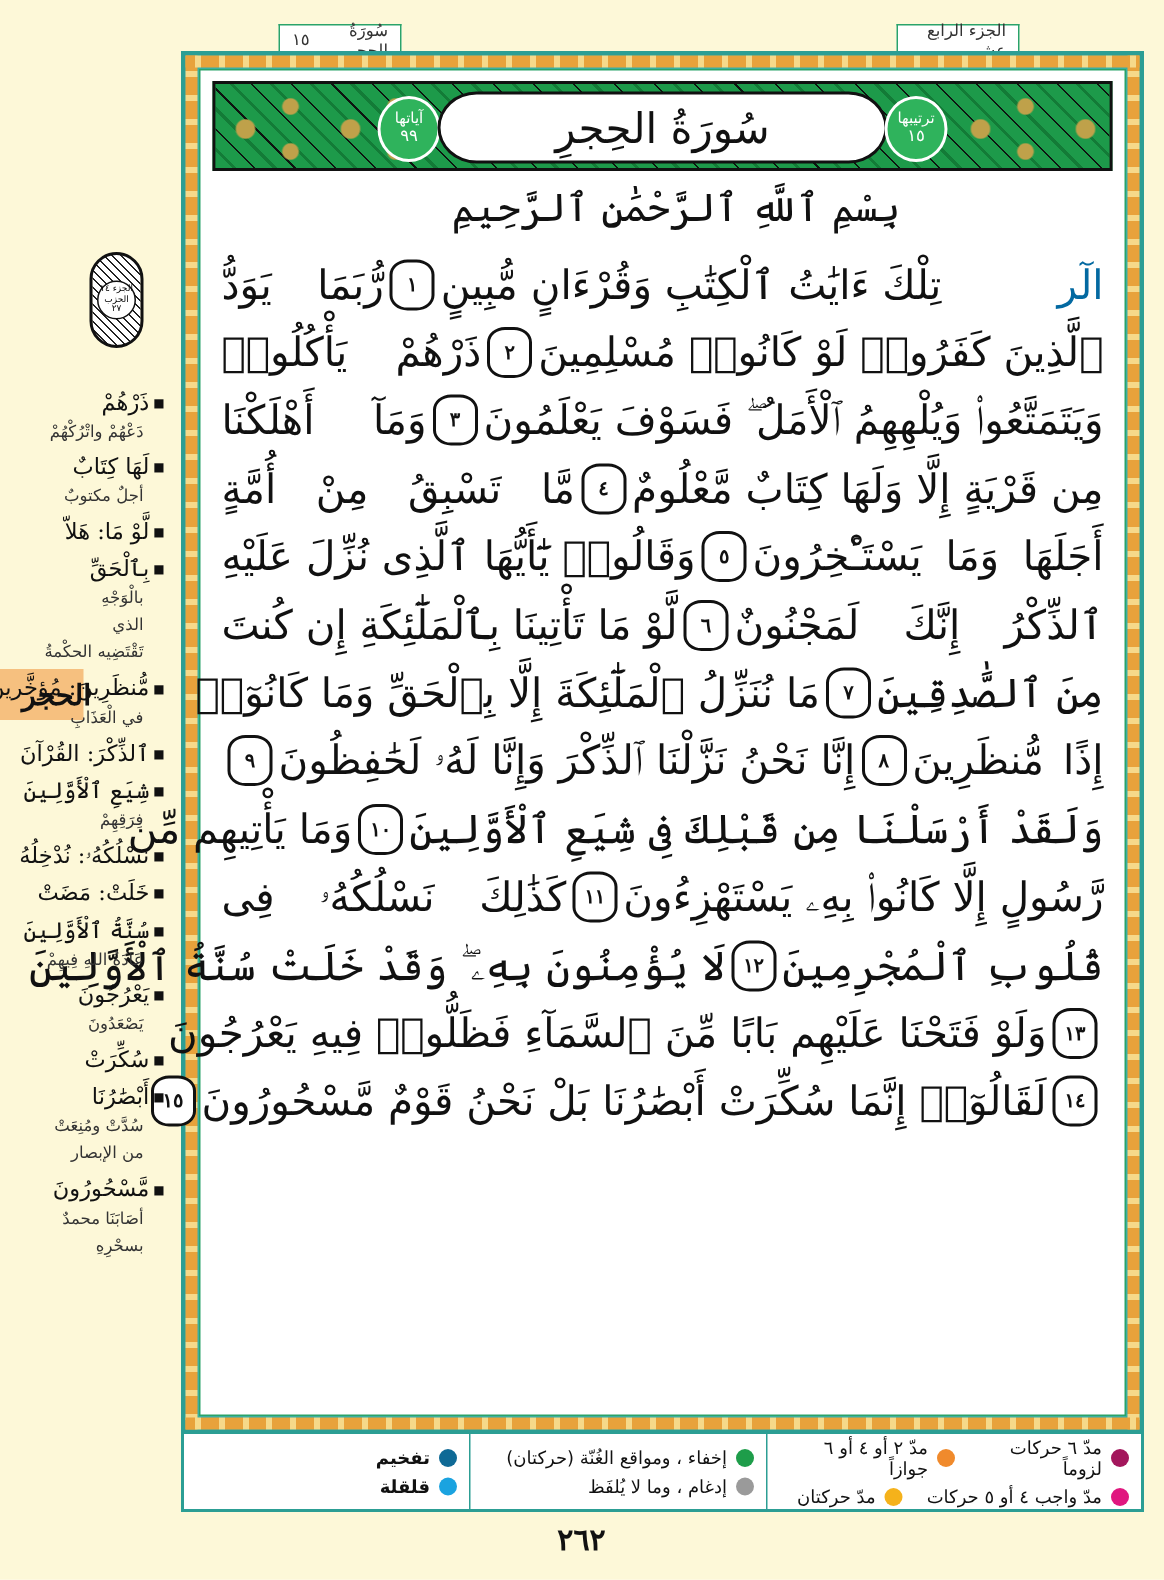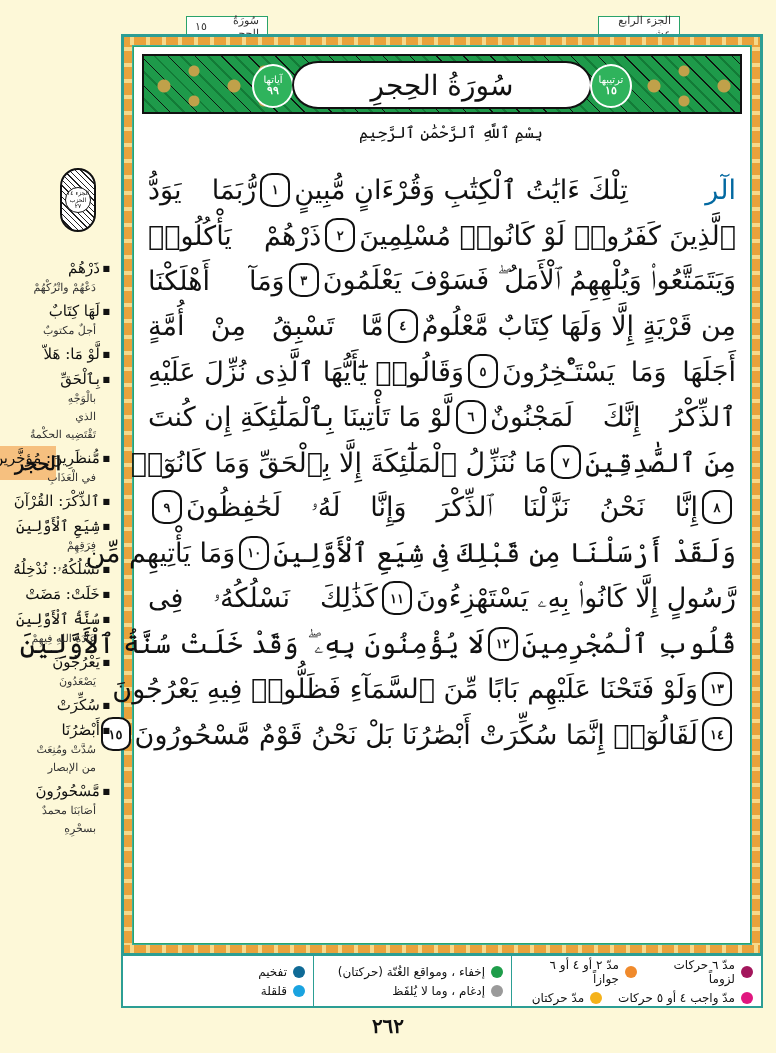--- a/index.html
+++ b/index.html
@@ -61,28 +61,28 @@
     display: flex; align-items: center; justify-content: center;
     font-family: "DejaVu Serif", serif; font-size: 28px; color: #111;
   }
   .medallion {
     position: absolute; top: 8px; width: 42px; height: 44px;
     background: #2fb35c; border: 2px solid #fff; border-radius: 50%;
     color: #fff; font-family: "DejaVu Serif", serif;
     display: flex; flex-direction: column; align-items: center; justify-content: center;
     line-height: 1.1; font-size: 10px;
   }
-  .medallion .num { font-size: 11px; font-weight: bold; }
+  .medallion .num { font-size: 11px; font-weight: normal; }
   .medallion-verses { left: 108px; }
   .medallion-order { right: 108px; }
 
   
   .basmala {
     position: absolute; left: 0; right: 0; top: 76px; height: 40px;
-    text-align: center; font-family: "DejaVu Serif", serif; font-size: 16px; color: #111; margin-left: 18px;
+    text-align: center; font-family: "DejaVu Serif", serif; font-size: 26px; color: #111; margin-left: 18px;
   }
   .verses {
     position: absolute; left: 14px; right: 14px; top: 120px;
   }
   .line {
     height: 45.4px; display: flex; align-items: center; justify-content: space-between;
     font-family: "DejaVu Serif", serif; font-size: 27px; color: #111; white-space: nowrap;
     direction: rtl;
   }
   .line span.txt { flex: 1; text-align: justify; text-align-last: justify; }
@@ -95,21 +95,21 @@
   }
 
   
   .legend {
     position: absolute; left: 121px; top: 956px; width: 642px; height: 52px;
     background: #fff; border: 2px solid #2c9e94; border-top: none;
     display: flex; direction: rtl;
     font-family: "DejaVu Sans", sans-serif; font-size: 12px; color: #111;
   }
   .legend-col { display: flex; flex-direction: column; justify-content: center; gap: 5px; padding: 0 8px; border-left: 1px solid #2c9e94; }
-  .legend-col:last-child { border-left: none; }
+  .legend-col:last-child { border-left: none; font-weight: bold; }
   .legend-col.c1 { width: 250px; }
   .legend-col.c2 { width: 198px; text-align: right; }
   .legend-col.c3 { flex: 1; }
   .legend-row { display: flex; align-items: center; gap: 6px; }
   .dot { width: 12px; height: 12px; border-radius: 50%; flex-shrink: 0; }
 
   .page-number {
     position: absolute; left: 0; width: 776px; top: 1014px; text-align: center;
     font-family: "DejaVu Serif", serif; font-size: 20px; font-weight: bold; color: #111; direction: rtl;
   }
@@ -206,20 +206,21 @@
           <span class="txt">ٱلذِّكْرُ إِنَّكَ لَمَجْنُونٌ </span>
           <span class="ayah-mark">٦</span>
           <span class="txt"> لَّوْ مَا تَأْتِينَا بِٱلْمَلَٰٓئِكَةِ إِن كُنتَ</span>
         </div>
         <div class="line">
           <span class="txt">مِنَ ٱلصَّٰدِقِينَ </span>
           <span class="ayah-mark">٧</span>
           <span class="txt"> مَا نُنَزِّلُ ٱلْمَلَٰٓئِكَةَ إِلَّا بِٱلْحَقِّ وَمَا كَانُوٓا۟</span>
         </div>
         <div class="line">
+          <span class="txt">إِذًا مُّنظَرِينَ </span>
           <span class="ayah-mark">٨</span>
           <span class="txt"> إِنَّا نَحْنُ نَزَّلْنَا ٱلذِّكْرَ وَإِنَّا لَهُۥ لَحَٰفِظُونَ </span>
           <span class="ayah-mark">٩</span>
         </div>
         <div class="line">
           <span class="txt">وَلَقَدْ أَرْسَلْنَا مِن قَبْلِكَ فِى شِيَعِ ٱلْأَوَّلِينَ </span>
           <span class="ayah-mark">١٠</span>
           <span class="txt"> وَمَا يَأْتِيهِم مِّن</span>
         </div>
         <div class="line">

